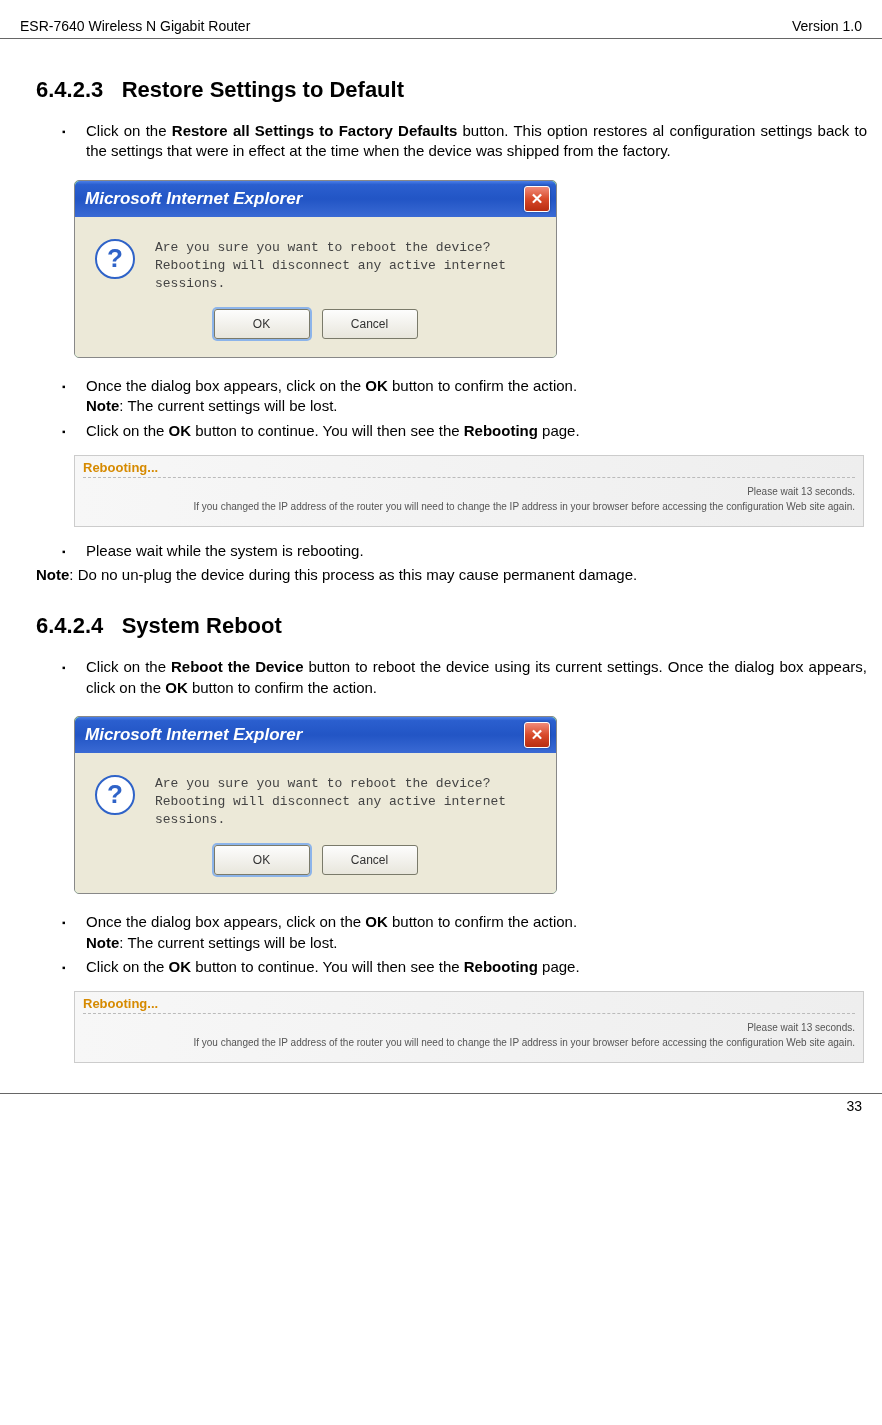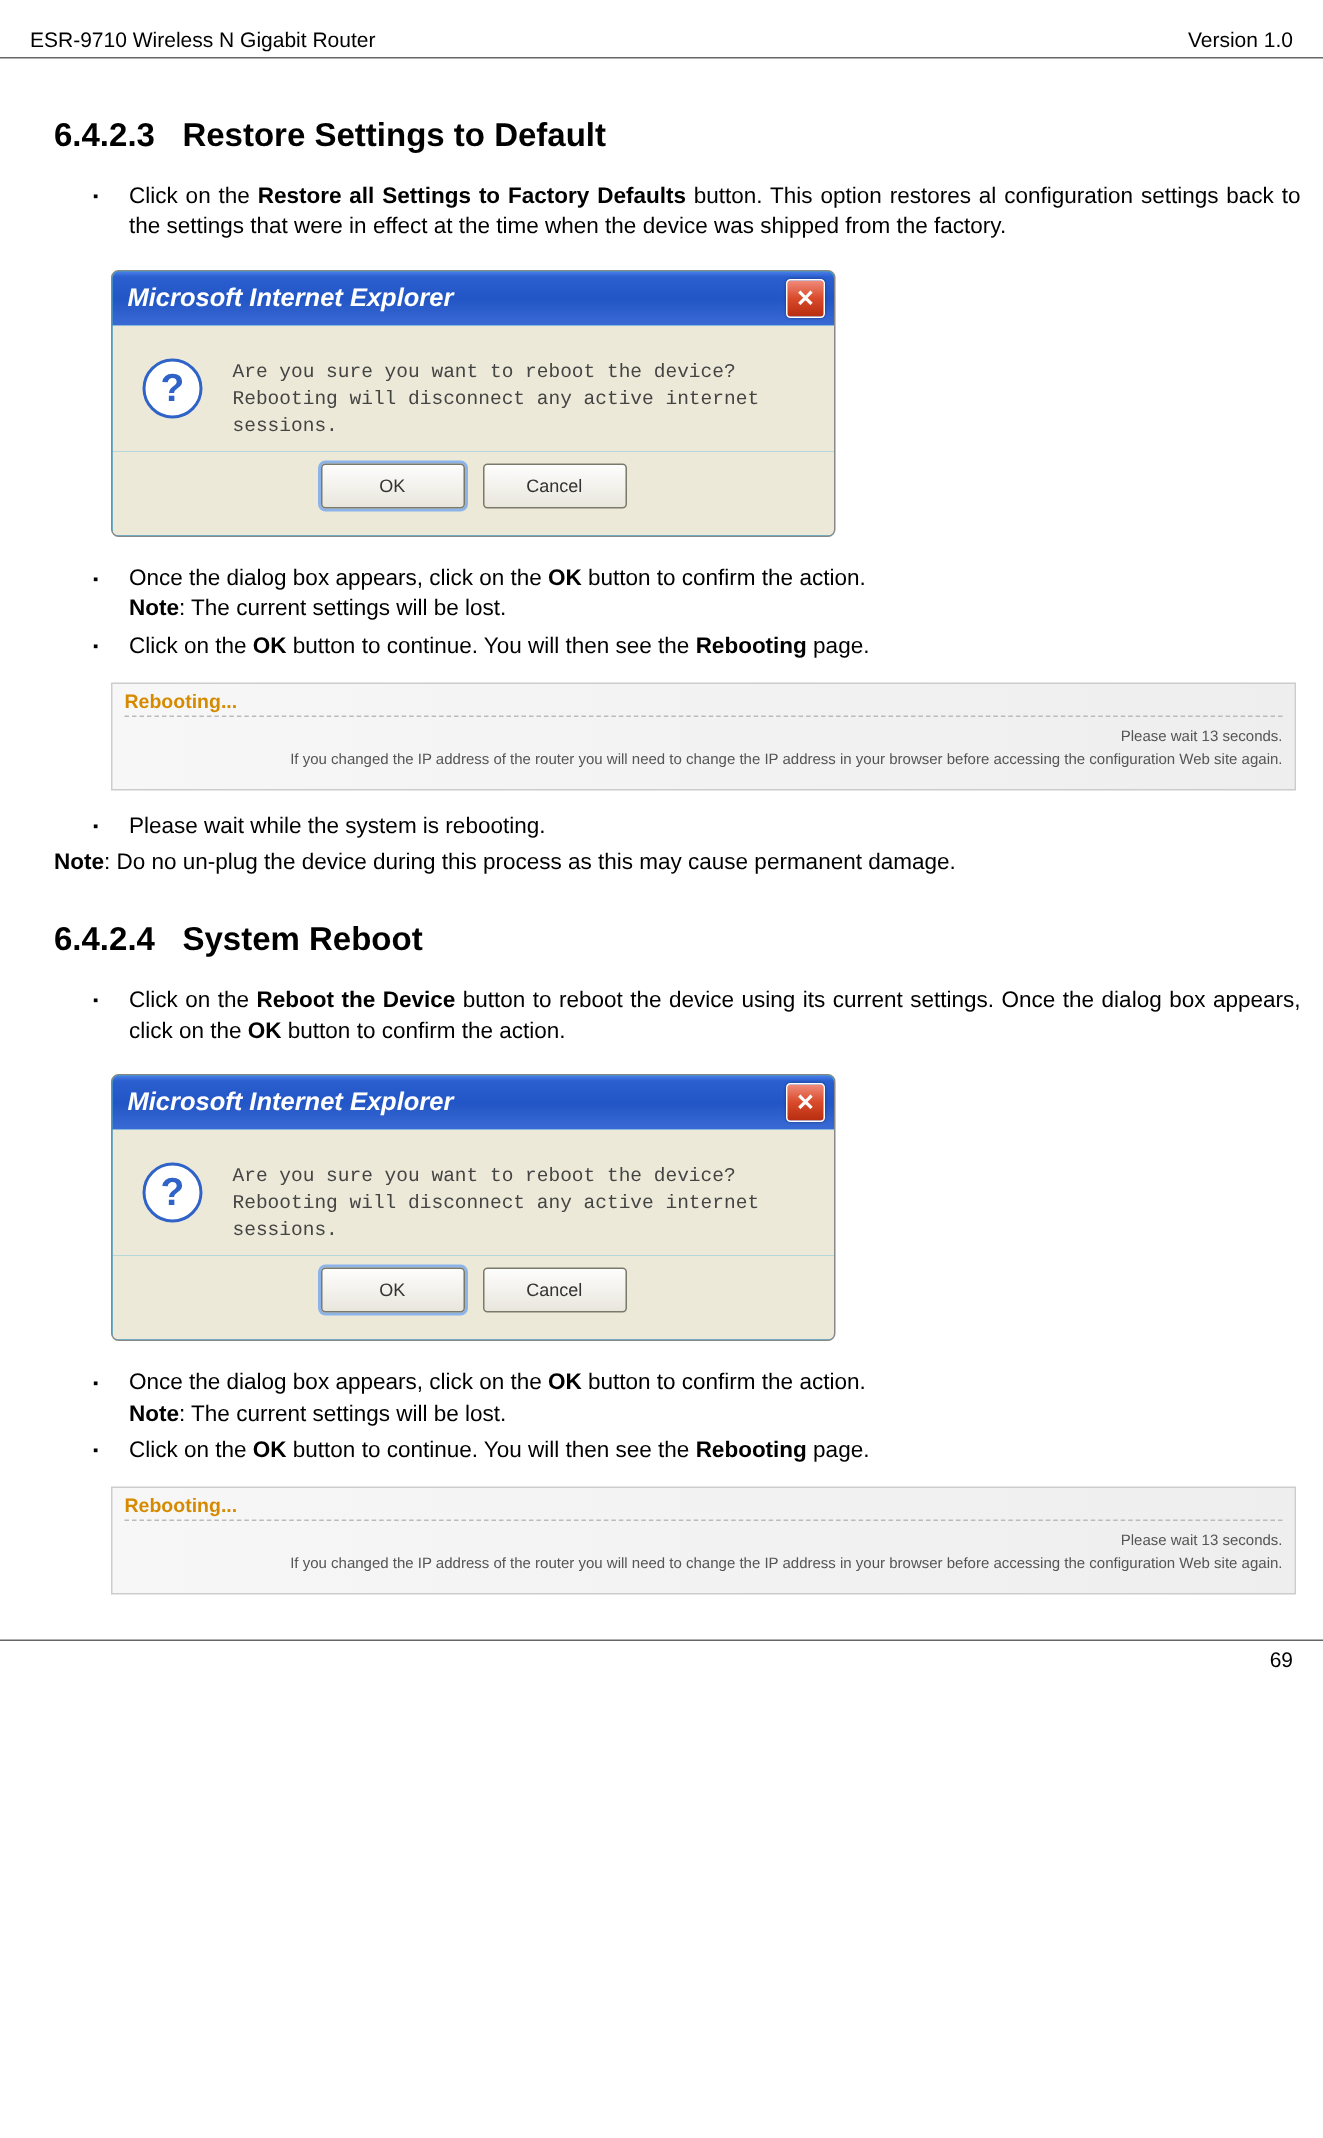--- a/index.html
+++ b/index.html
@@ -51,21 +51,21 @@
     line-height: 1.35;
     text-align: justify;
   }
 
   
   .dialog-wrap {
     margin: 18px 0 18px 38px;
     width: 481px;
     border: 1px solid #888;
     border-radius: 5px;
-    background: #0ea5e9;
+    background: #86efac;
     overflow: hidden;
   }
   .title-bar {
     height: 36px;
     display: flex;
     align-items: center;
     justify-content: space-between;
     padding: 0 6px 0 10px;
     background: linear-gradient(to bottom, #4a7ee8 0%, #2b5fcf 10%, #2255c5 50%, #3a6ad4 100%);
     color: #fff;
@@ -178,21 +178,21 @@
     padding: 4px 20px 20px 20px;
     text-align: right;
     font-size: 14px;
   }
 </style>
 </head>
 <body>
 
 <div class="page">
   <div class="top-header">
-    <span>ESR-9710 Wireless N Gigabit Router</span>
+    <span>ESR-7640 Wireless N Gigabit Router</span>
     <span>Version 1.0</span>
   </div>
 
   <div class="content">
 
     <div class="section-heading">
       <span>6.4.2.3</span>&nbsp;&nbsp;
       <span>Restore Settings to Default</span>
     </div>
 
@@ -295,15 +295,15 @@
 
     <div class="reboot-panel">
       <div class="reboot-title">Rebooting...</div>
       <div class="reboot-text">Please wait 13 seconds.</div>
       <div class="reboot-sub">If you changed the IP address of the router you will need to change the IP address in your browser before accessing the configuration Web site again.</div>
     </div>
 
   </div>
 
   <div class="footer">
-    <span>69</span>
+    <span>33</span>
   </div>
 </div>
 
 </body></html>

